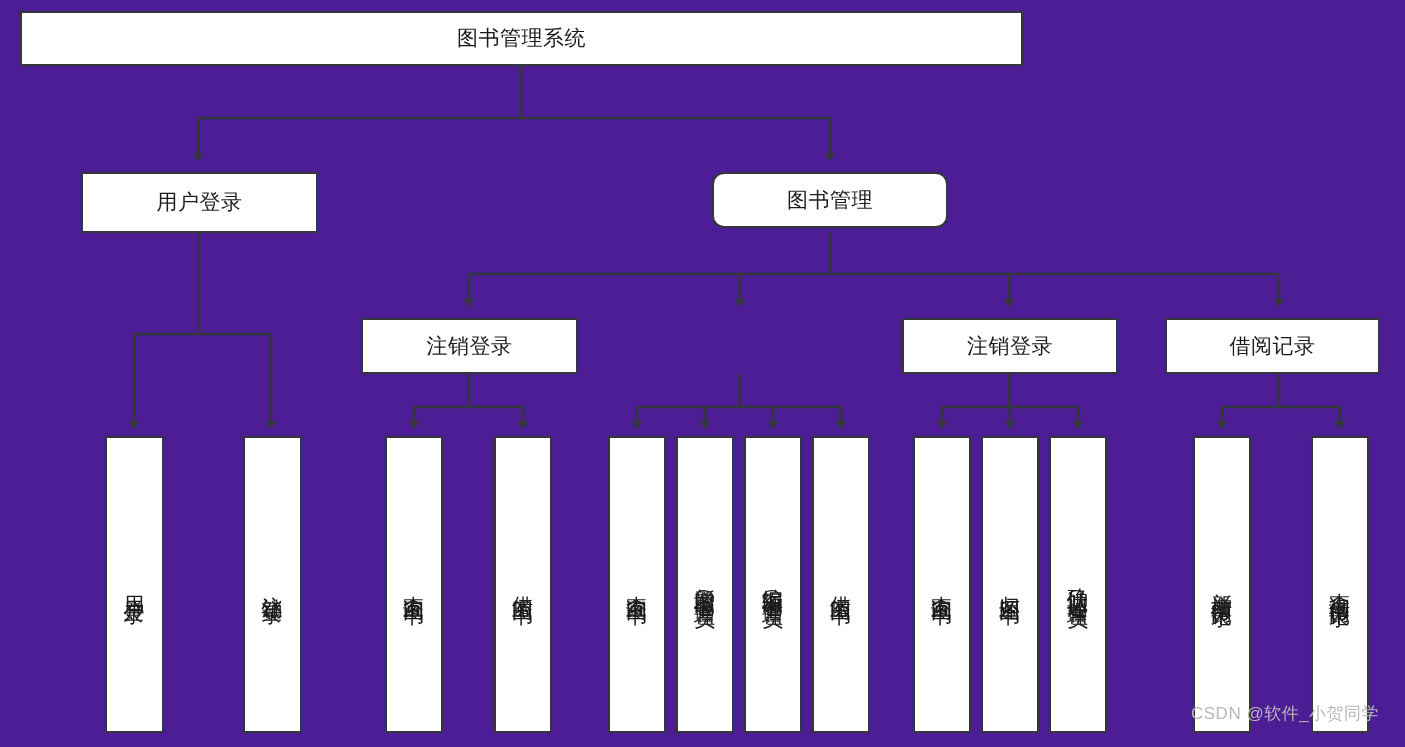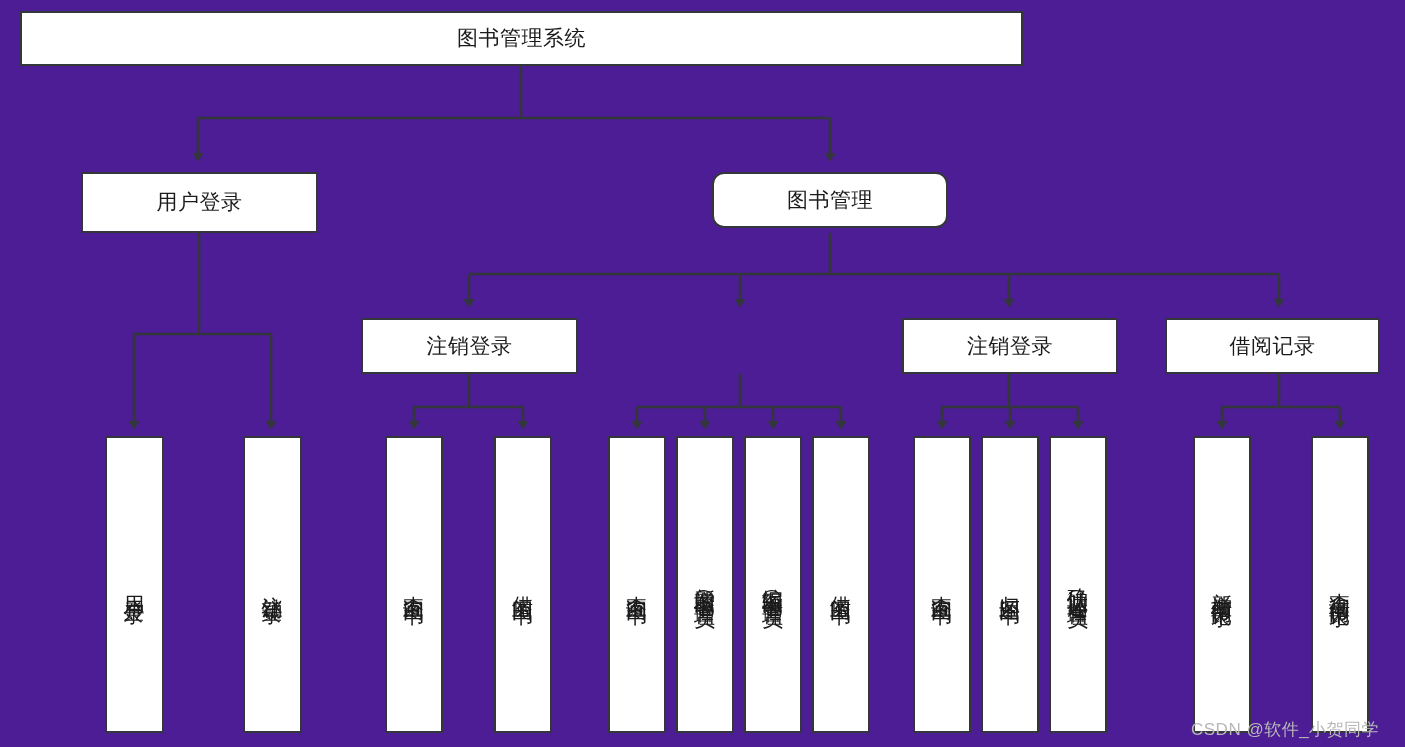--- a/index.html
+++ b/index.html
@@ -178,15 +178,15 @@
     <span class="vlabel">确认归还（管理员）</span>
   </div>
 
   <div class="node node-v" style="left:1193px; top:436px; width:58px; height:297px;">
     <span class="vlabel">新增借阅记录</span>
   </div>
   <div class="node node-v" style="left:1311px; top:436px; width:58px; height:297px;">
     <span class="vlabel">查询借阅记录</span>
   </div>
 
-  <div class="watermark" style="left:1191px; top:718px;">CSDN @软件_小贺同学</div>
+  <div class="watermark" style="left:1191px; top:702px;">CSDN @软件_小贺同学</div>
 
 </div>
 
 </body></html>

